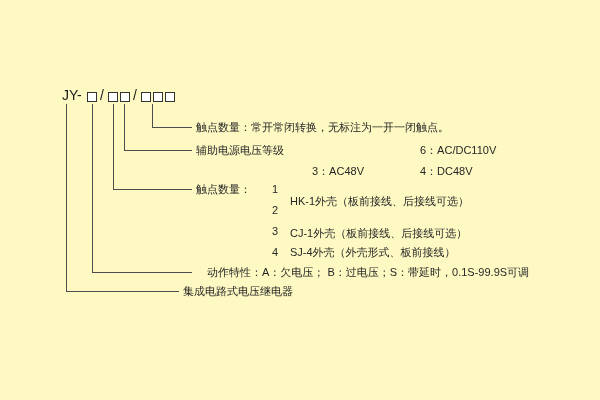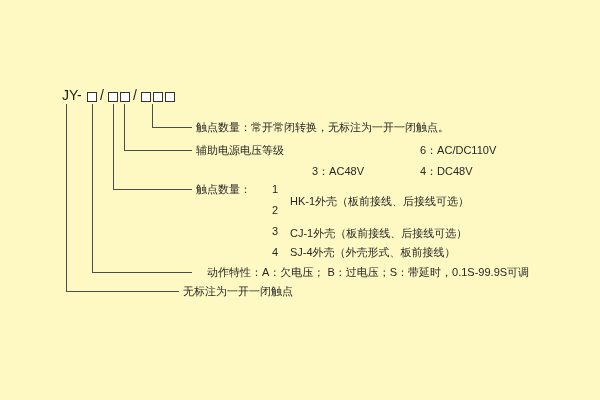--- a/index.html
+++ b/index.html
@@ -65,15 +65,15 @@
   <span class="txt" style="left:272px;top:203px;">2</span>
 
   <span class="txt" style="left:272px;top:224px;">3</span>
   <span class="txt" style="left:290px;top:226px;">CJ-1外壳（板前接线、后接线可选）</span>
 
   <span class="txt" style="left:272px;top:245px;">4</span>
   <span class="txt" style="left:290px;top:245px;">SJ-4外壳（外壳形式、板前接线）</span>
 
   <span class="txt" style="left:207px;top:265px;">动作特性：A：欠电压； B：过电压；S：带延时，0.1S-99.9S可调</span>
 
-  <span class="txt" style="left:183px;top:284px;">无标注为一开一闭触点</span>
+  <span class="txt" style="left:183px;top:284px;">集成电路式电压继电器</span>
 
 </div>
 
 </body></html>

